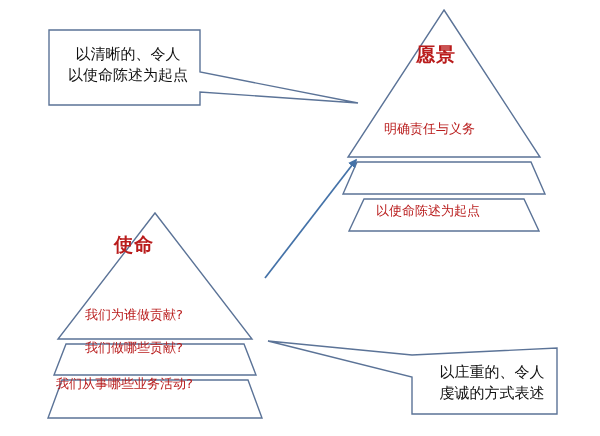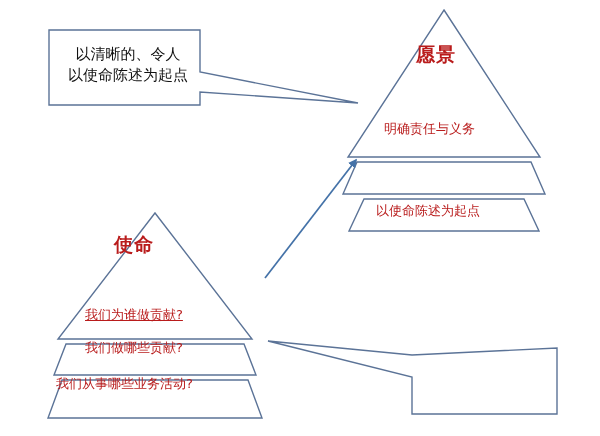--- a/index.html
+++ b/index.html
@@ -87,25 +87,29 @@
 
   <div class="lbl lbl-title" style="left: 416px; top: 43px;">愿景</div>
 
   <div class="lbl lbl-tier" style="left: 384px; top: 121px;">明确责任与义务</div>
 
 
   <div class="lbl lbl-tier" style="left: 376px; top: 203px;">以使命陈述为起点</div>
 
   <div class="lbl lbl-title" style="left: 114px; top: 233px;">使命</div>
 
-  <div class="lbl lbl-tier" style="left: 85px; top: 307px; text-decoration: underline;">我们为谁做贡献?</div>
+  <div class="lbl lbl-tier" style="left: 85px; top: 307px;">我们为谁做贡献?</div>
 
   <div class="lbl lbl-tier" style="left: 85px; top: 340px;">我们做哪些贡献?</div>
 
   <div class="lbl lbl-tier" style="left: 56px; top: 376px;">我们从事哪些业务活动?</div>
 
   <div class="callout-text" style="left: 60px; top: 44px; width: 136px;">
     <div>以清晰的、令人</div>
     <div>以使命陈述为起点</div>
   </div>
 
+  <div class="callout-text" style="left: 424px; top: 362px; width: 136px;">
+    <div>以庄重的、令人</div>
+    <div>虔诚的方式表述</div>
+  </div>
 
 </div>
 
 </body></html>

